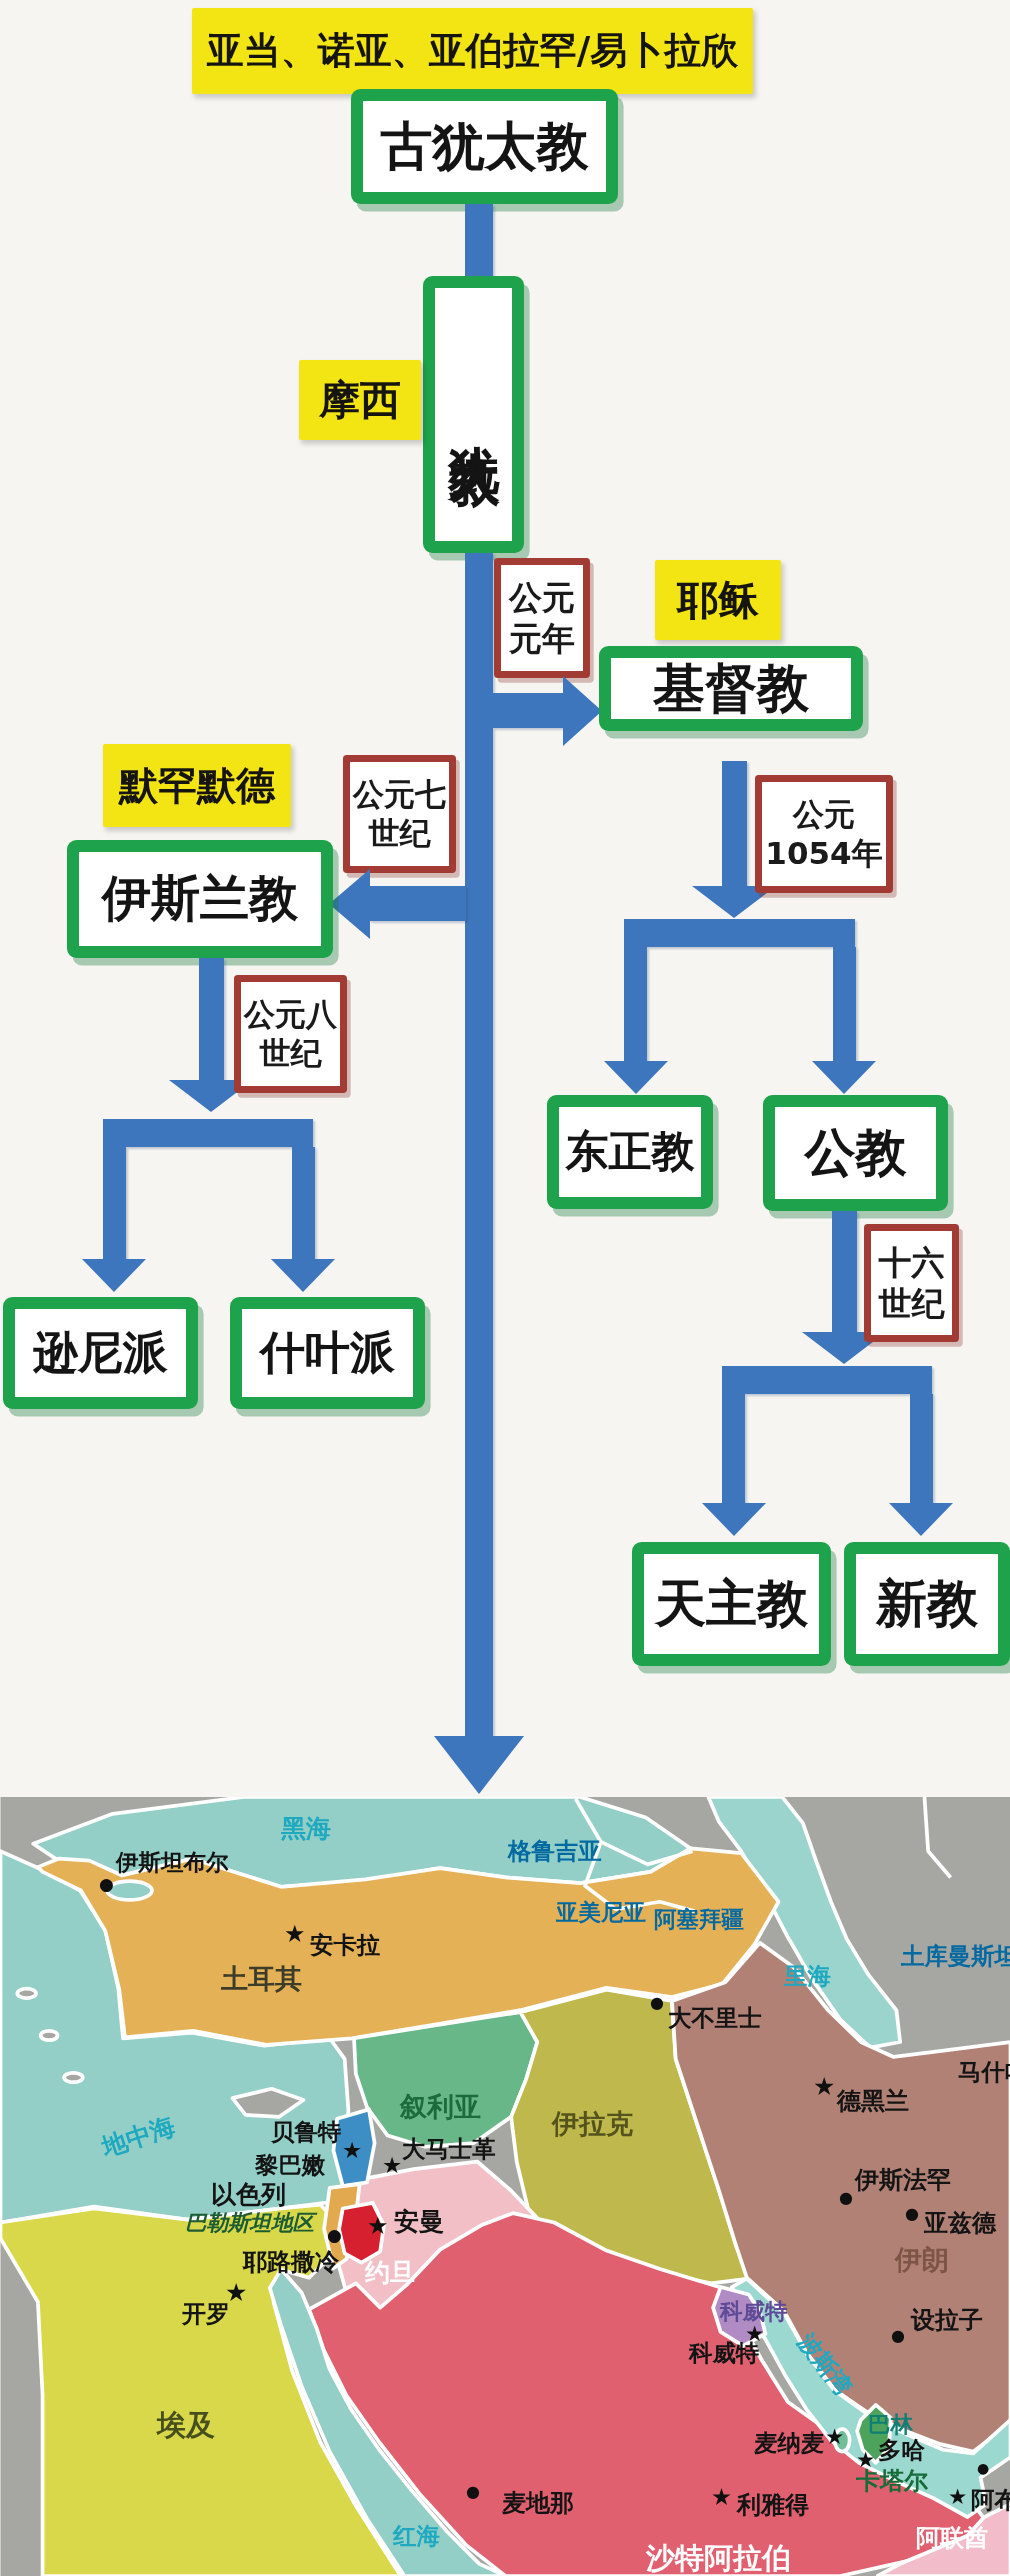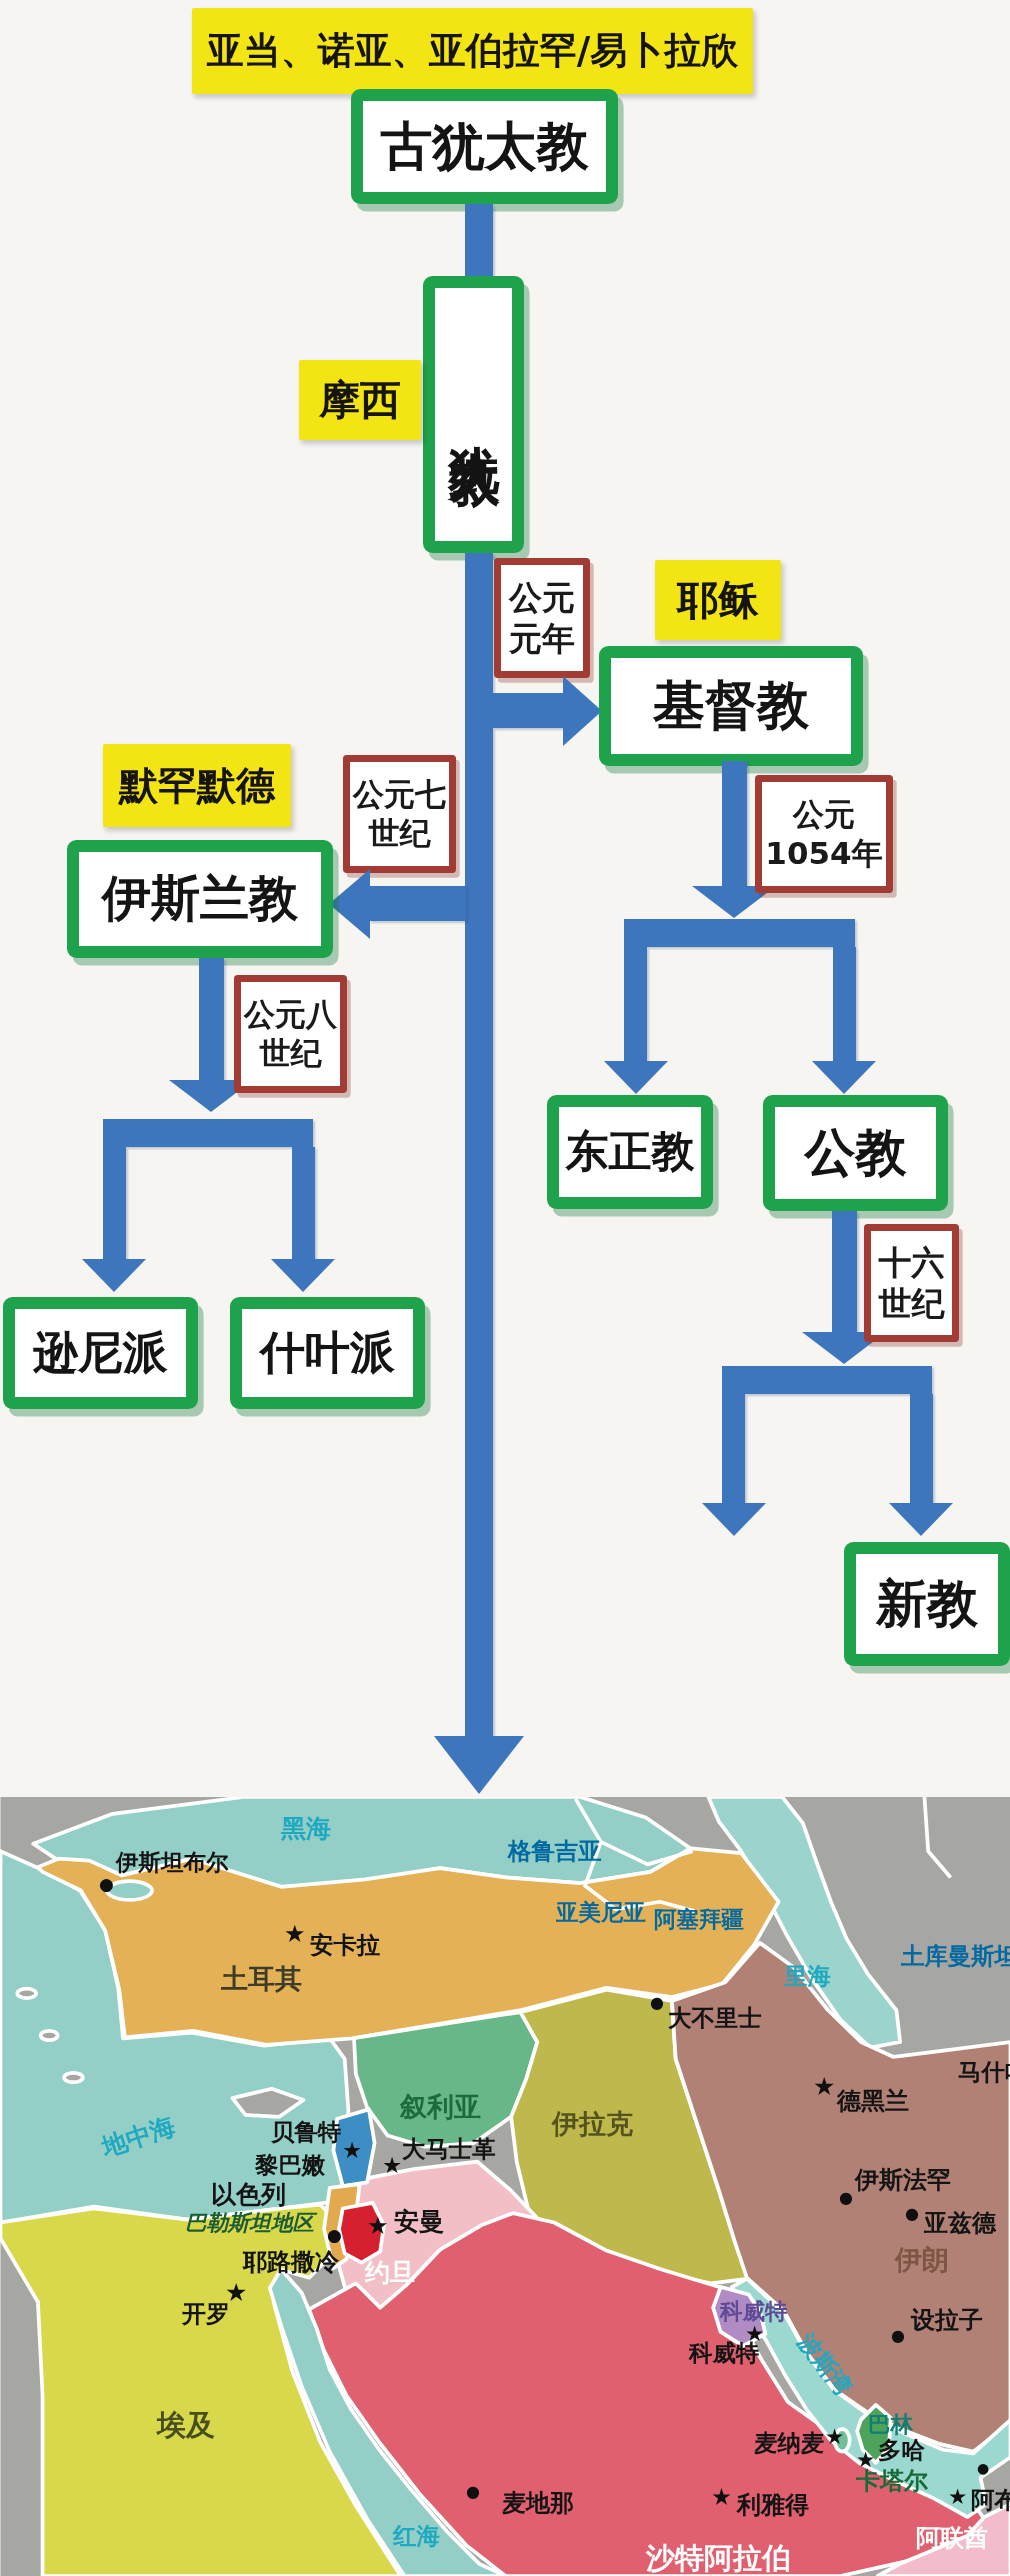--- a/index.html
+++ b/index.html
@@ -55,21 +55,21 @@
 
   <div class="rbox" style="left:494px;top:558px;width:96px;height:120px;font-size:33px;">
     <span>公元</span>
     <span>元年</span>
   </div>
   <div class="seg" style="left:493px;top:693px;width:77px;height:35px;"></div>
   <div class="tri right" style="left:563px;top:676px;"></div>
 
   <div class="ylabel" style="left:655px;top:560px;width:126px;height:80px;font-size:41px;">耶稣</div>
 
-  <div class="gbox" style="left:599px;top:646px;width:264px;height:120px;font-size:52px;">基督教</div>
+  <div class="gbox" style="left:599px;top:646px;width:264px;height:85px;font-size:52px;">基督教</div>
 
   <div class="seg" style="left:722px;top:761px;width:25px;height:125px;"></div>
   <div class="tri down" style="left:692px;top:886px;border-left-width:42px;border-right-width:42px;border-top-width:32px;"></div>
 
   <div class="rbox" style="left:755px;top:775px;width:138px;height:118px;font-size:31px;">
     <span>公元</span>
     <span>1054年</span>
   </div>
 
   <div class="seg" style="left:624px;top:919px;width:231px;height:28px;"></div>
@@ -88,20 +88,21 @@
     <span>十六</span>
     <span>世纪</span>
   </div>
 
   <div class="seg" style="left:722px;top:1366px;width:210px;height:28px;"></div>
   <div class="seg" style="left:722px;top:1394px;width:22.5px;height:109px;"></div>
   <div class="tri down" style="left:702px;top:1503px;border-left-width:32px;border-right-width:32px;border-top-width:33px;"></div>
   <div class="seg" style="left:910px;top:1394px;width:22.5px;height:109px;"></div>
   <div class="tri down" style="left:889px;top:1503px;border-left-width:32px;border-right-width:32px;border-top-width:33px;"></div>
 
+  <div class="gbox" style="left:632px;top:1542px;width:199px;height:124px;font-size:51px;">天主教</div>
   <div class="gbox" style="left:844px;top:1542px;width:166px;height:124px;font-size:51px;">新教</div>
 
   <div class="ylabel" style="left:103px;top:744px;width:188px;height:83px;font-size:39px;">默罕默德</div>
 
   <div class="rbox" style="left:343px;top:755px;width:113px;height:118px;font-size:31px;">
     <span>公元七</span>
     <span>世纪</span>
   </div>
 
   <div class="seg" style="left:369px;top:886px;width:97px;height:35px;"></div>

